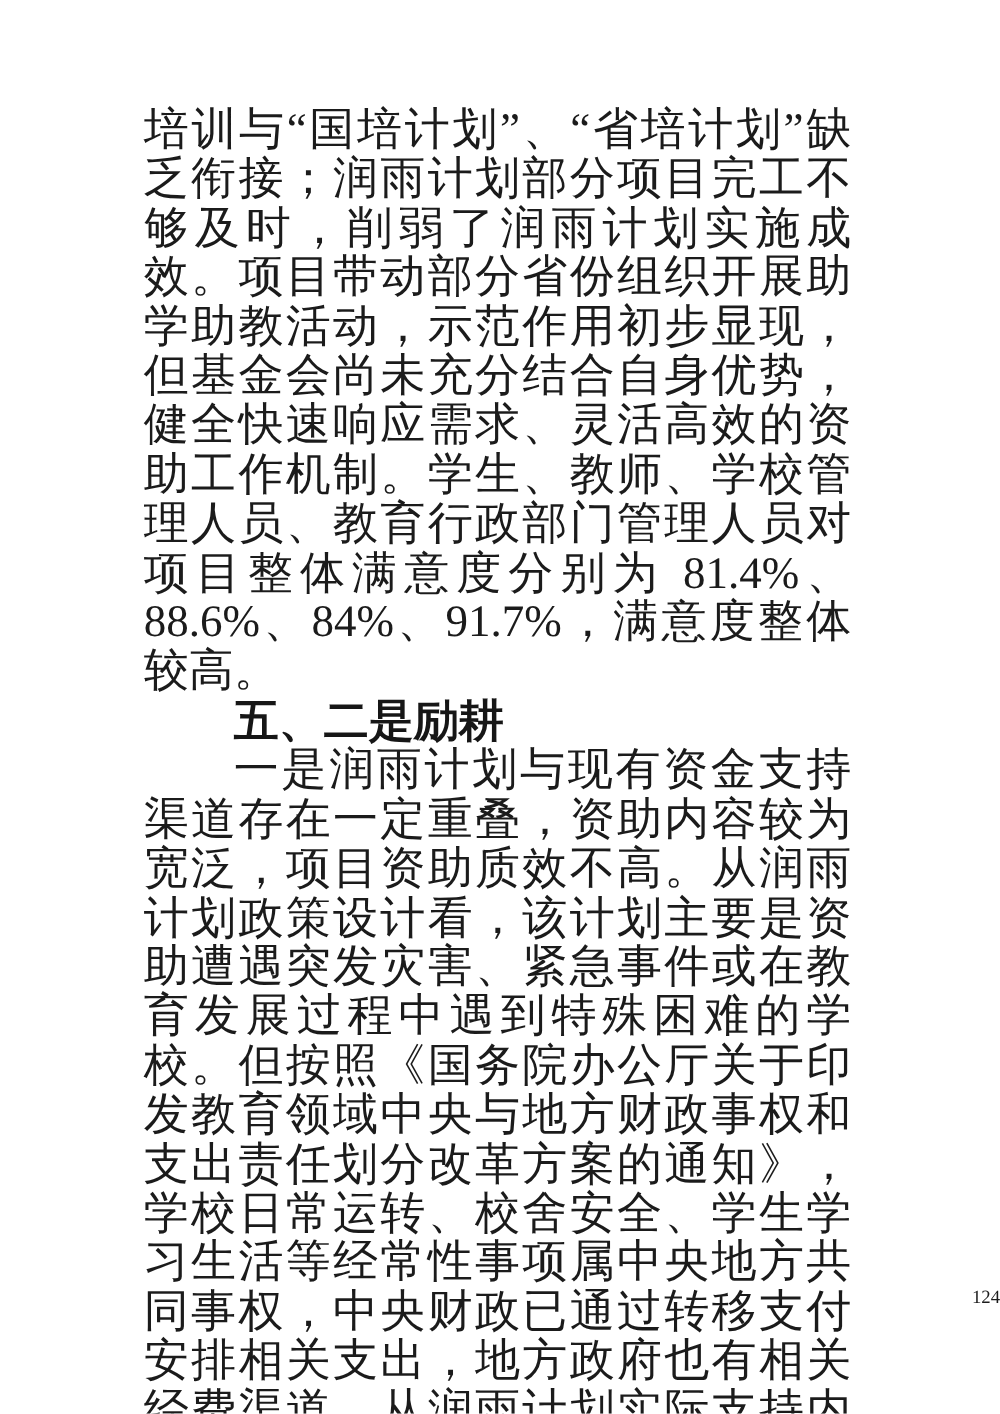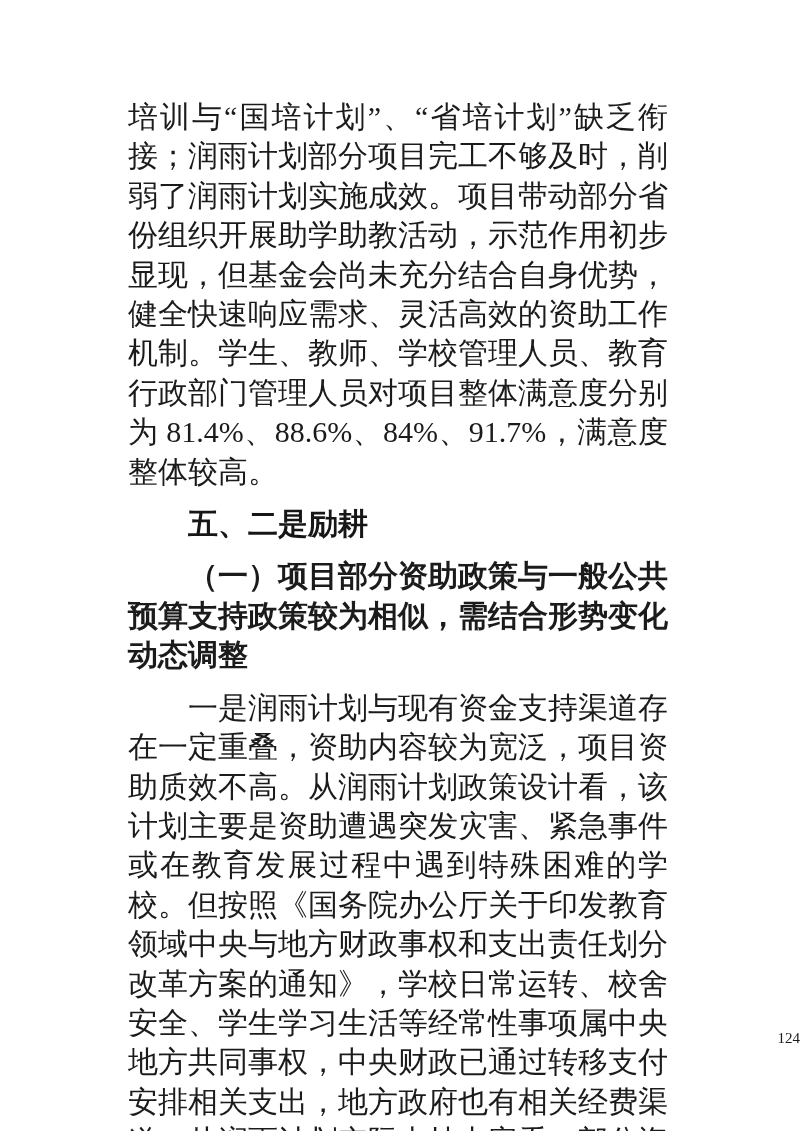--- a/index.html
+++ b/index.html
@@ -19,23 +19,23 @@
     left: 115px;
     top: 84px;
     width: 566px;
     font-family: "Liberation Serif", "DejaVu Serif", serif;
     font-size: 27px;
     line-height: 39.4px;
     color: #1b1b1b;
     text-align: justify;
   }
   .content p, .content h2, .content h3 {
-    margin: 13px;
+    margin: 0;
     padding: 0;
-    font-size: 30px;
+    font-size: 36px;
     line-height: 39.4px;
   }
   .indent { text-indent: 2em; }
   .heading-1 {
     font-family: "Liberation Sans", "DejaVu Sans", sans-serif;
     font-weight: 700;
     color: #161616;
   }
   .heading-2 {
     font-family: "Liberation Serif", "DejaVu Serif", serif;
@@ -53,17 +53,16 @@
     color: #1b1b1b;
   }
 </style>
 </head>
 <body>
 
 <div class="page">
   <div class="content">
     <p class="body">培训与“国培计划”、“省培计划”缺乏衔接；润雨计划部分项目完工不够及时，削弱了润雨计划实施成效。项目带动部分省份组织开展助学助教活动，示范作用初步显现，但基金会尚未充分结合自身优势，健全快速响应需求、灵活高效的资助工作机制。学生、教师、学校管理人员、教育行政部门管理人员对项目整体满意度分别为 81.4%、88.6%、84%、91.7%，满意度整体较高。</p>
     <h2 class="heading-1 indent">五、二是励耕</h2>
-    <h3 class="heading-2 indent">（一）项目部分资助政策与一般公共预算支持政策较为相似，需结合形势变化动态调整</h3>
     <p class="body indent">一是润雨计划与现有资金支持渠道存在一定重叠，资助内容较为宽泛，项目资助质效不高。从润雨计划政策设计看，该计划主要是资助遭遇突发灾害、紧急事件或在教育发展过程中遇到特殊困难的学校。但按照《国务院办公厅关于印发教育领域中央与地方财政事权和支出责任划分改革方案的通知》，学校日常运转、校舍安全、学生学习生活等经常性事项属中央地方共同事权，中央财政已通过转移支付安排相关支出，地方政府也有相关经费渠道。从润雨计划实际支持内容看，部分资助项目属于宣传展示、节目制作等工作，资助范围较为宽泛，与润雨计划资助定位不够匹配。从润雨计划实施情况看，应完工资助项目 234 个，但截至目前按期完工项目 162 个，按期完工率仅为 69.2%，完成情况不够理想，润雨计划“突发”、“应急”等作用发挥不充分。二是励耕</p>
   </div>
   <div class="page-number">124</div>
 </div>
 
 </body></html>

